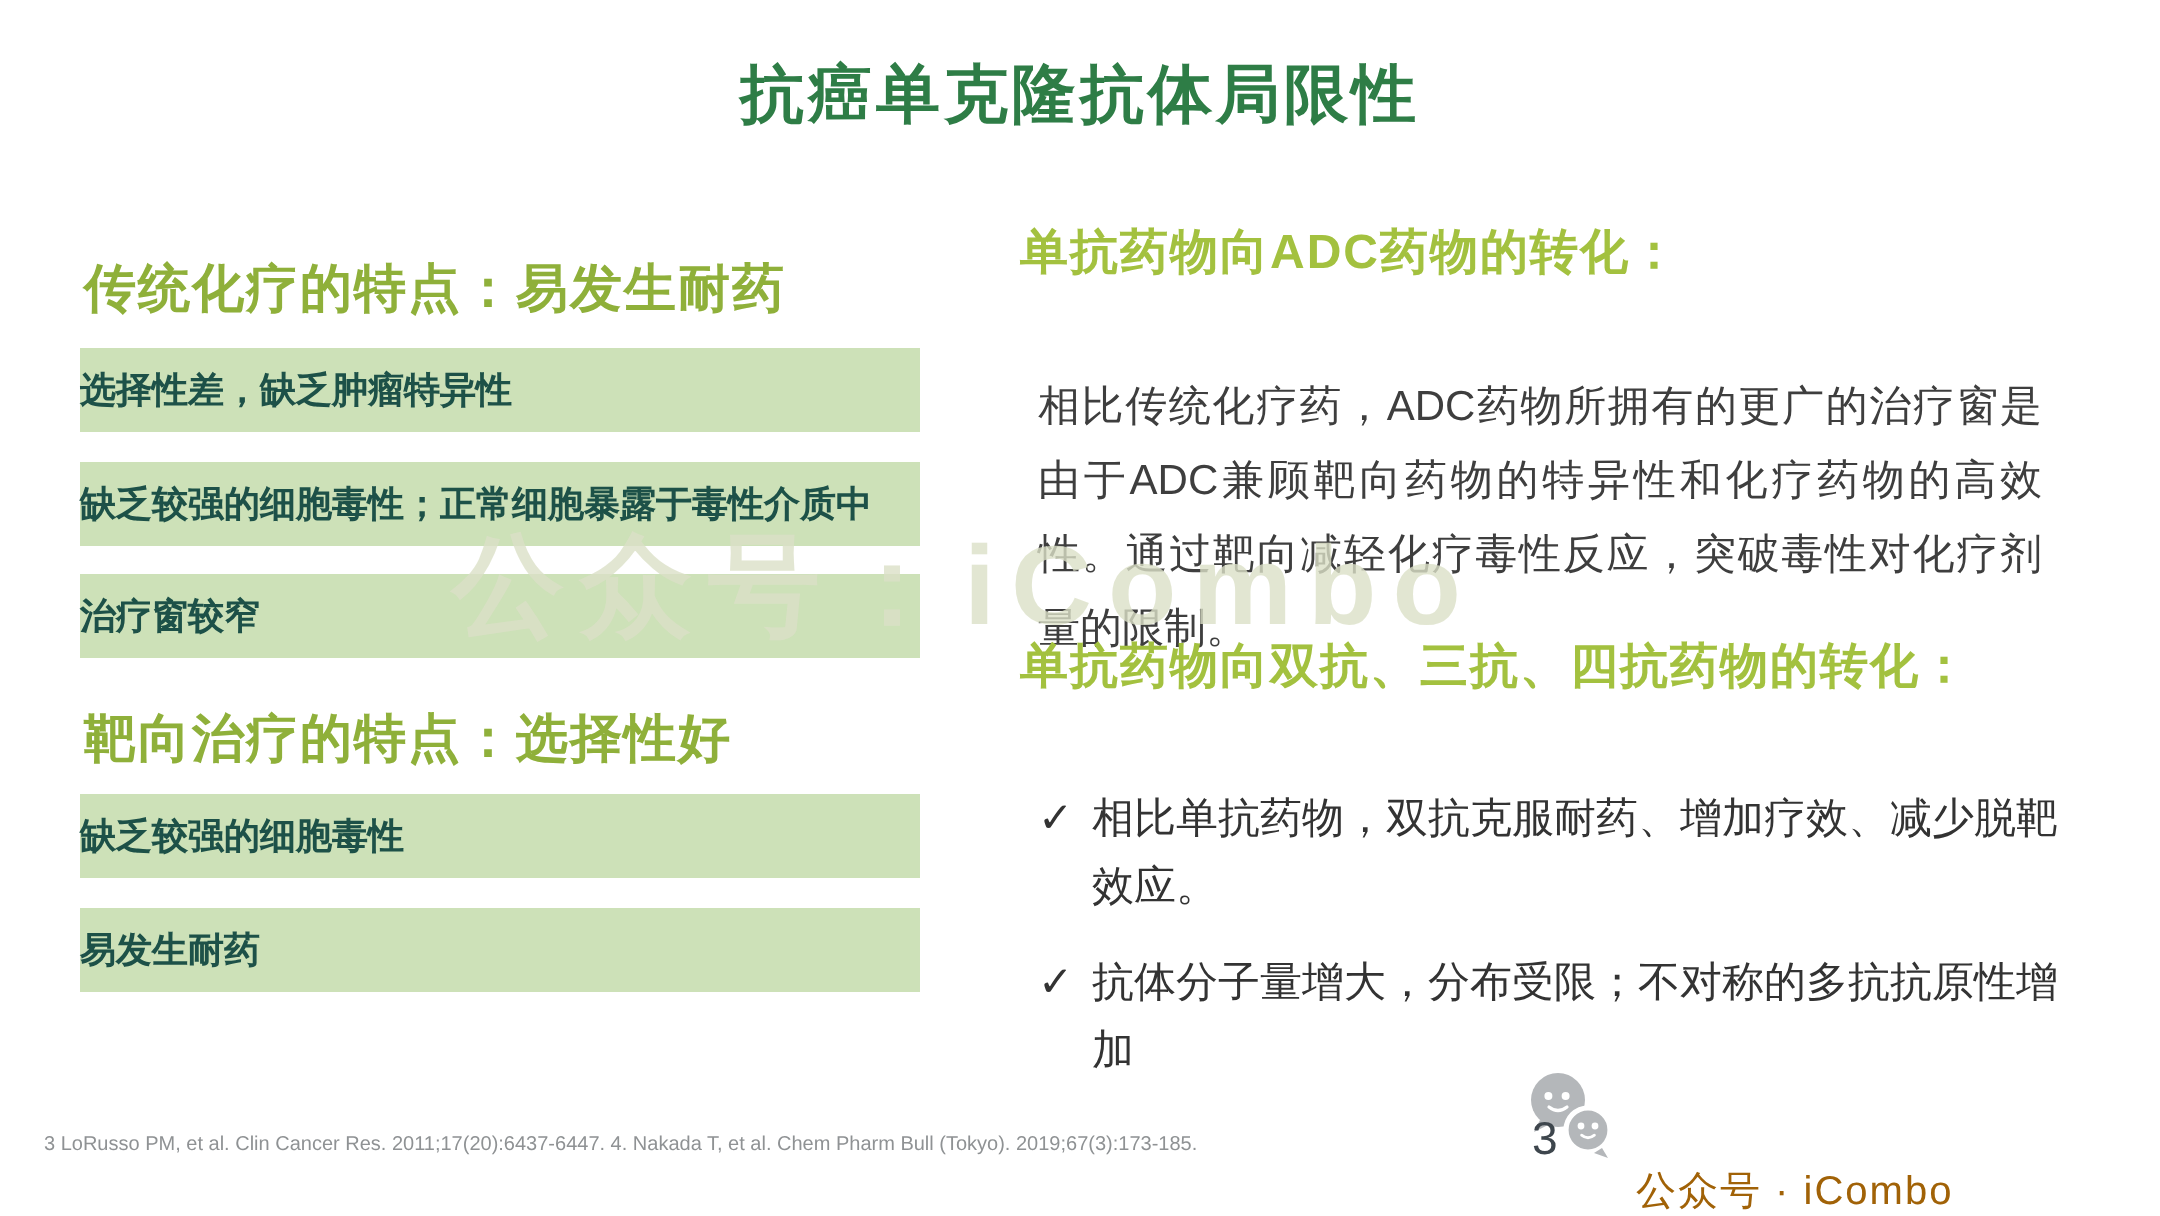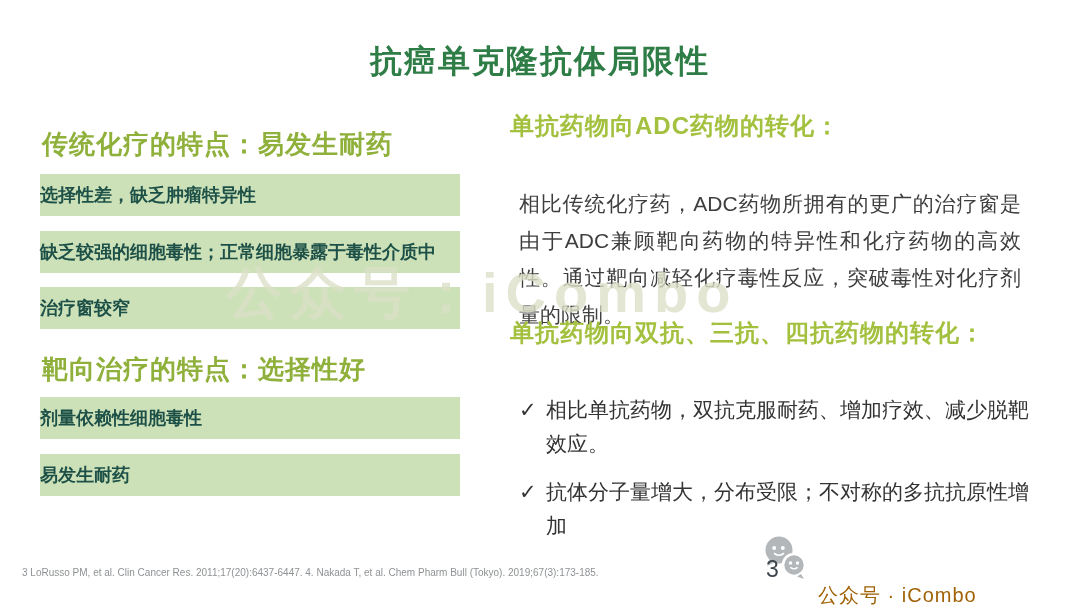--- a/index.html
+++ b/index.html
@@ -1,21 +1,21 @@
 <!DOCTYPE html>
 <html><head>
 <meta charset="utf-8">
 <style>
   html,body { margin:0; padding:0; background:#ffffff; }
   .slide {
     position:relative; width:1080px; height:608px; background:#ffffff;
     font-family:"Liberation Sans", sans-serif; overflow:hidden;
   }
   .title {
-    position:absolute; top:40px; left:0; right:0; margin:0;
+    position:absolute; top:26px; left:0; right:0; margin:0;
     text-align:center; font-size:32px; font-weight:bold;
     color:#2e7d46; letter-spacing:2px;
   }
   .watermark {
     position:absolute; left:226px; top:256px; z-index:6;
     font-size:56px; font-weight:bold; letter-spacing:8px;
     color:rgba(219,224,199,0.8); white-space:nowrap; pointer-events:none;
   }
   
   .lh {
@@ -69,21 +69,21 @@
   <h1 class="title">抗癌单克隆抗体局限性</h1>
 
   <div class="watermark">公众号：iCombo</div>
 
   <h2 class="lh lh1">传统化疗的特点：易发生耐药</h2>
   <div class="gbox b1">选择性差，缺乏肿瘤特异性</div>
   <div class="gbox b2">缺乏较强的细胞毒性；正常细胞暴露于毒性介质中</div>
   <div class="gbox b3">治疗窗较窄</div>
 
   <h2 class="lh lh2">靶向治疗的特点：选择性好</h2>
-  <div class="gbox b4">剂量依赖性细胞毒性</div>
+  <div class="gbox b4">缺乏较强的细胞毒性</div>
   <div class="gbox b5">易发生耐药</div>
 
   <h2 class="rh rh1">单抗药物向ADC药物的转化：</h2>
   <p class="para">相比传统化疗药，ADC药物所拥有的更广的治疗窗是由于ADC兼顾靶向药物的特异性和化疗药物的高效性。通过靶向减轻化疗毒性反应，突破毒性对化疗剂量的限制。</p>
 
   <h2 class="rh rh2">单抗药物向双抗、三抗、四抗药物的转化：</h2>
   <div class="bullets">
     <div class="bullet">
       <span class="mark">✓</span>
       <span class="btext">相比单抗药物，双抗克服耐药、增加疗效、减少脱靶效应。</span>

